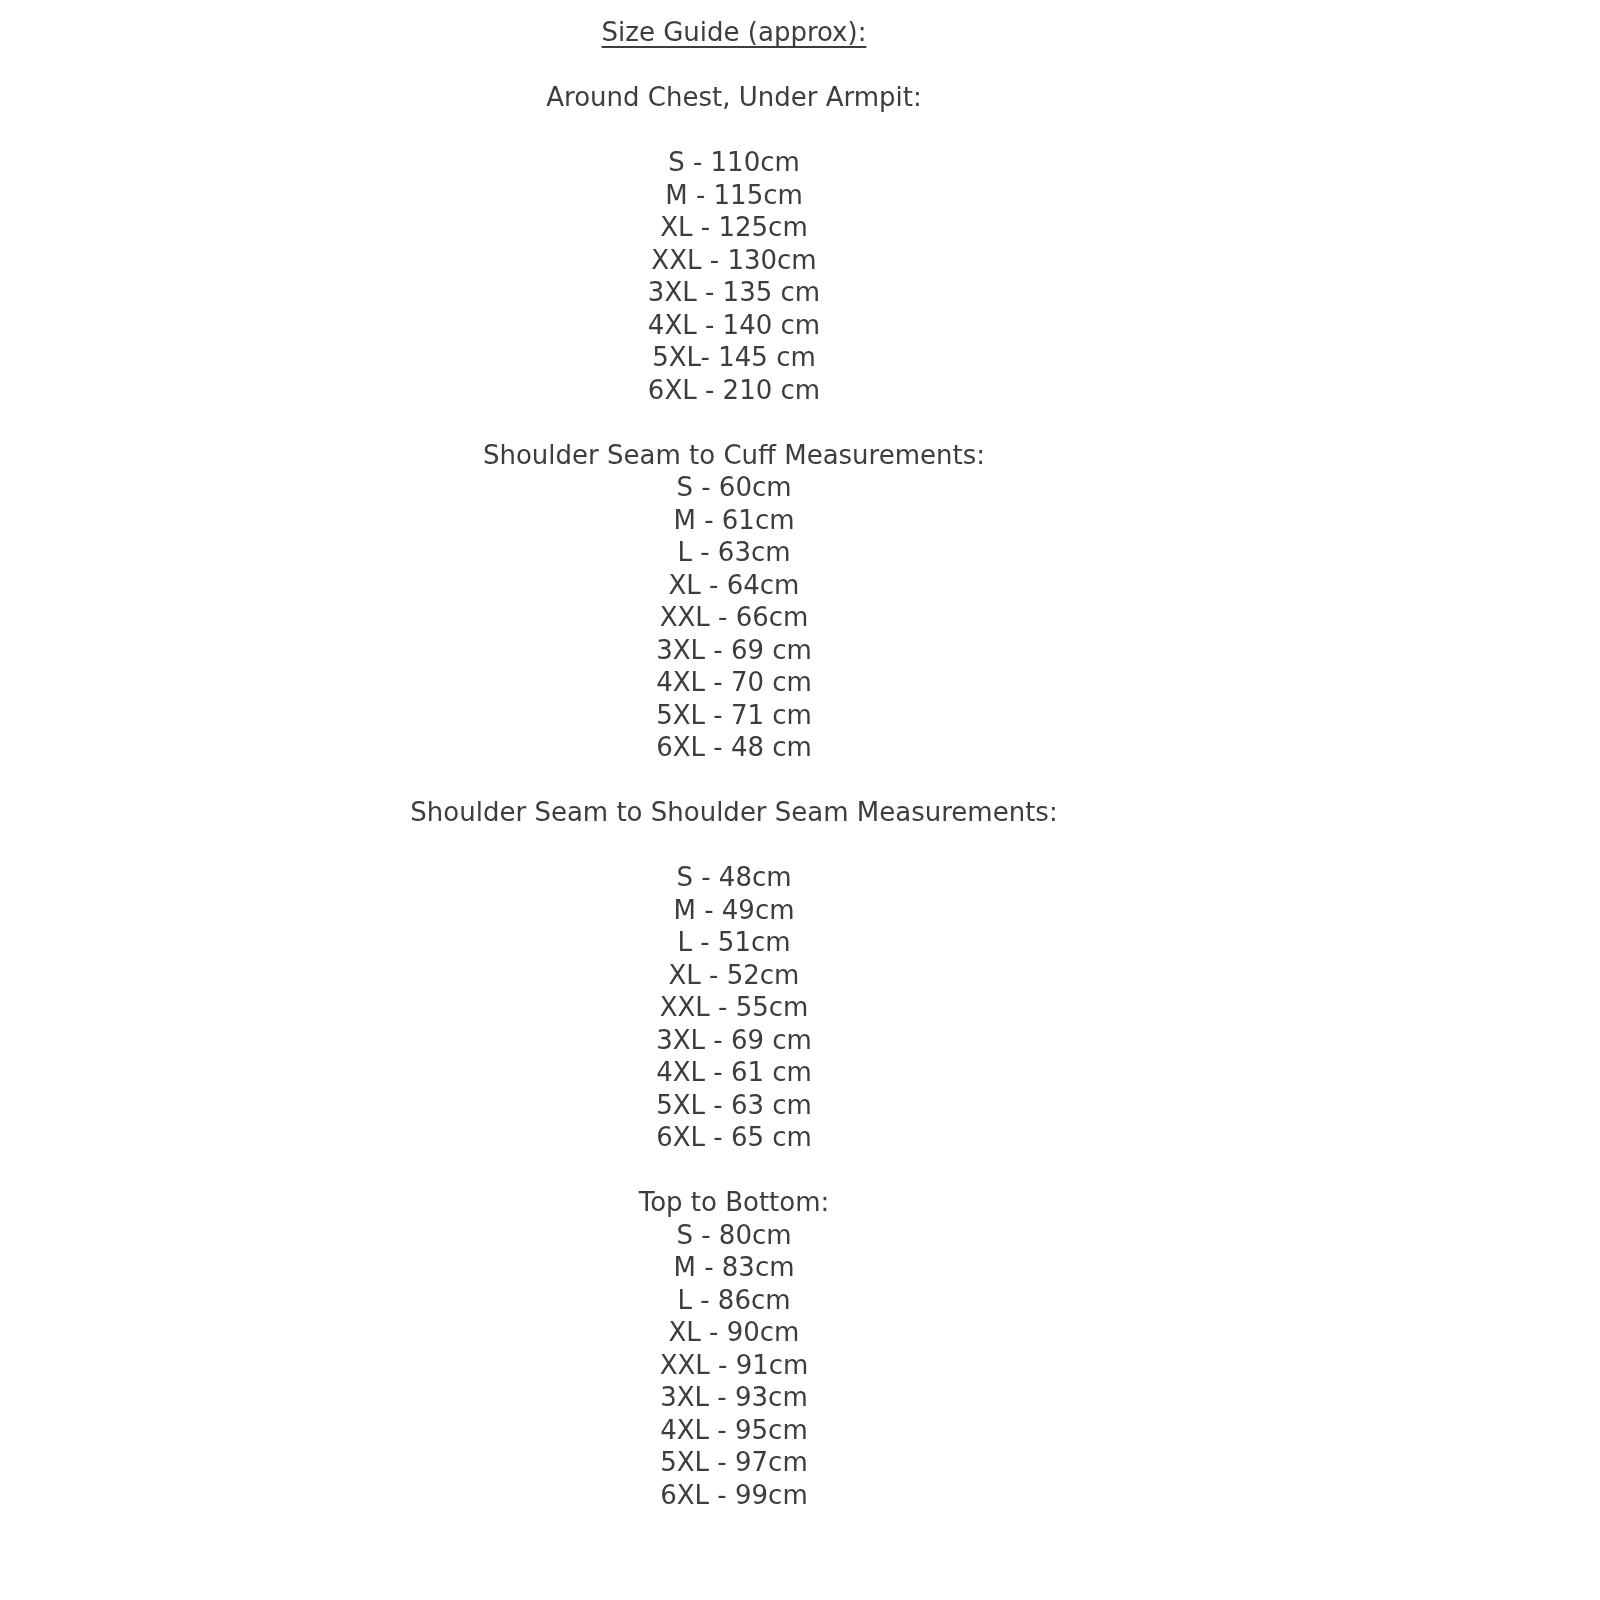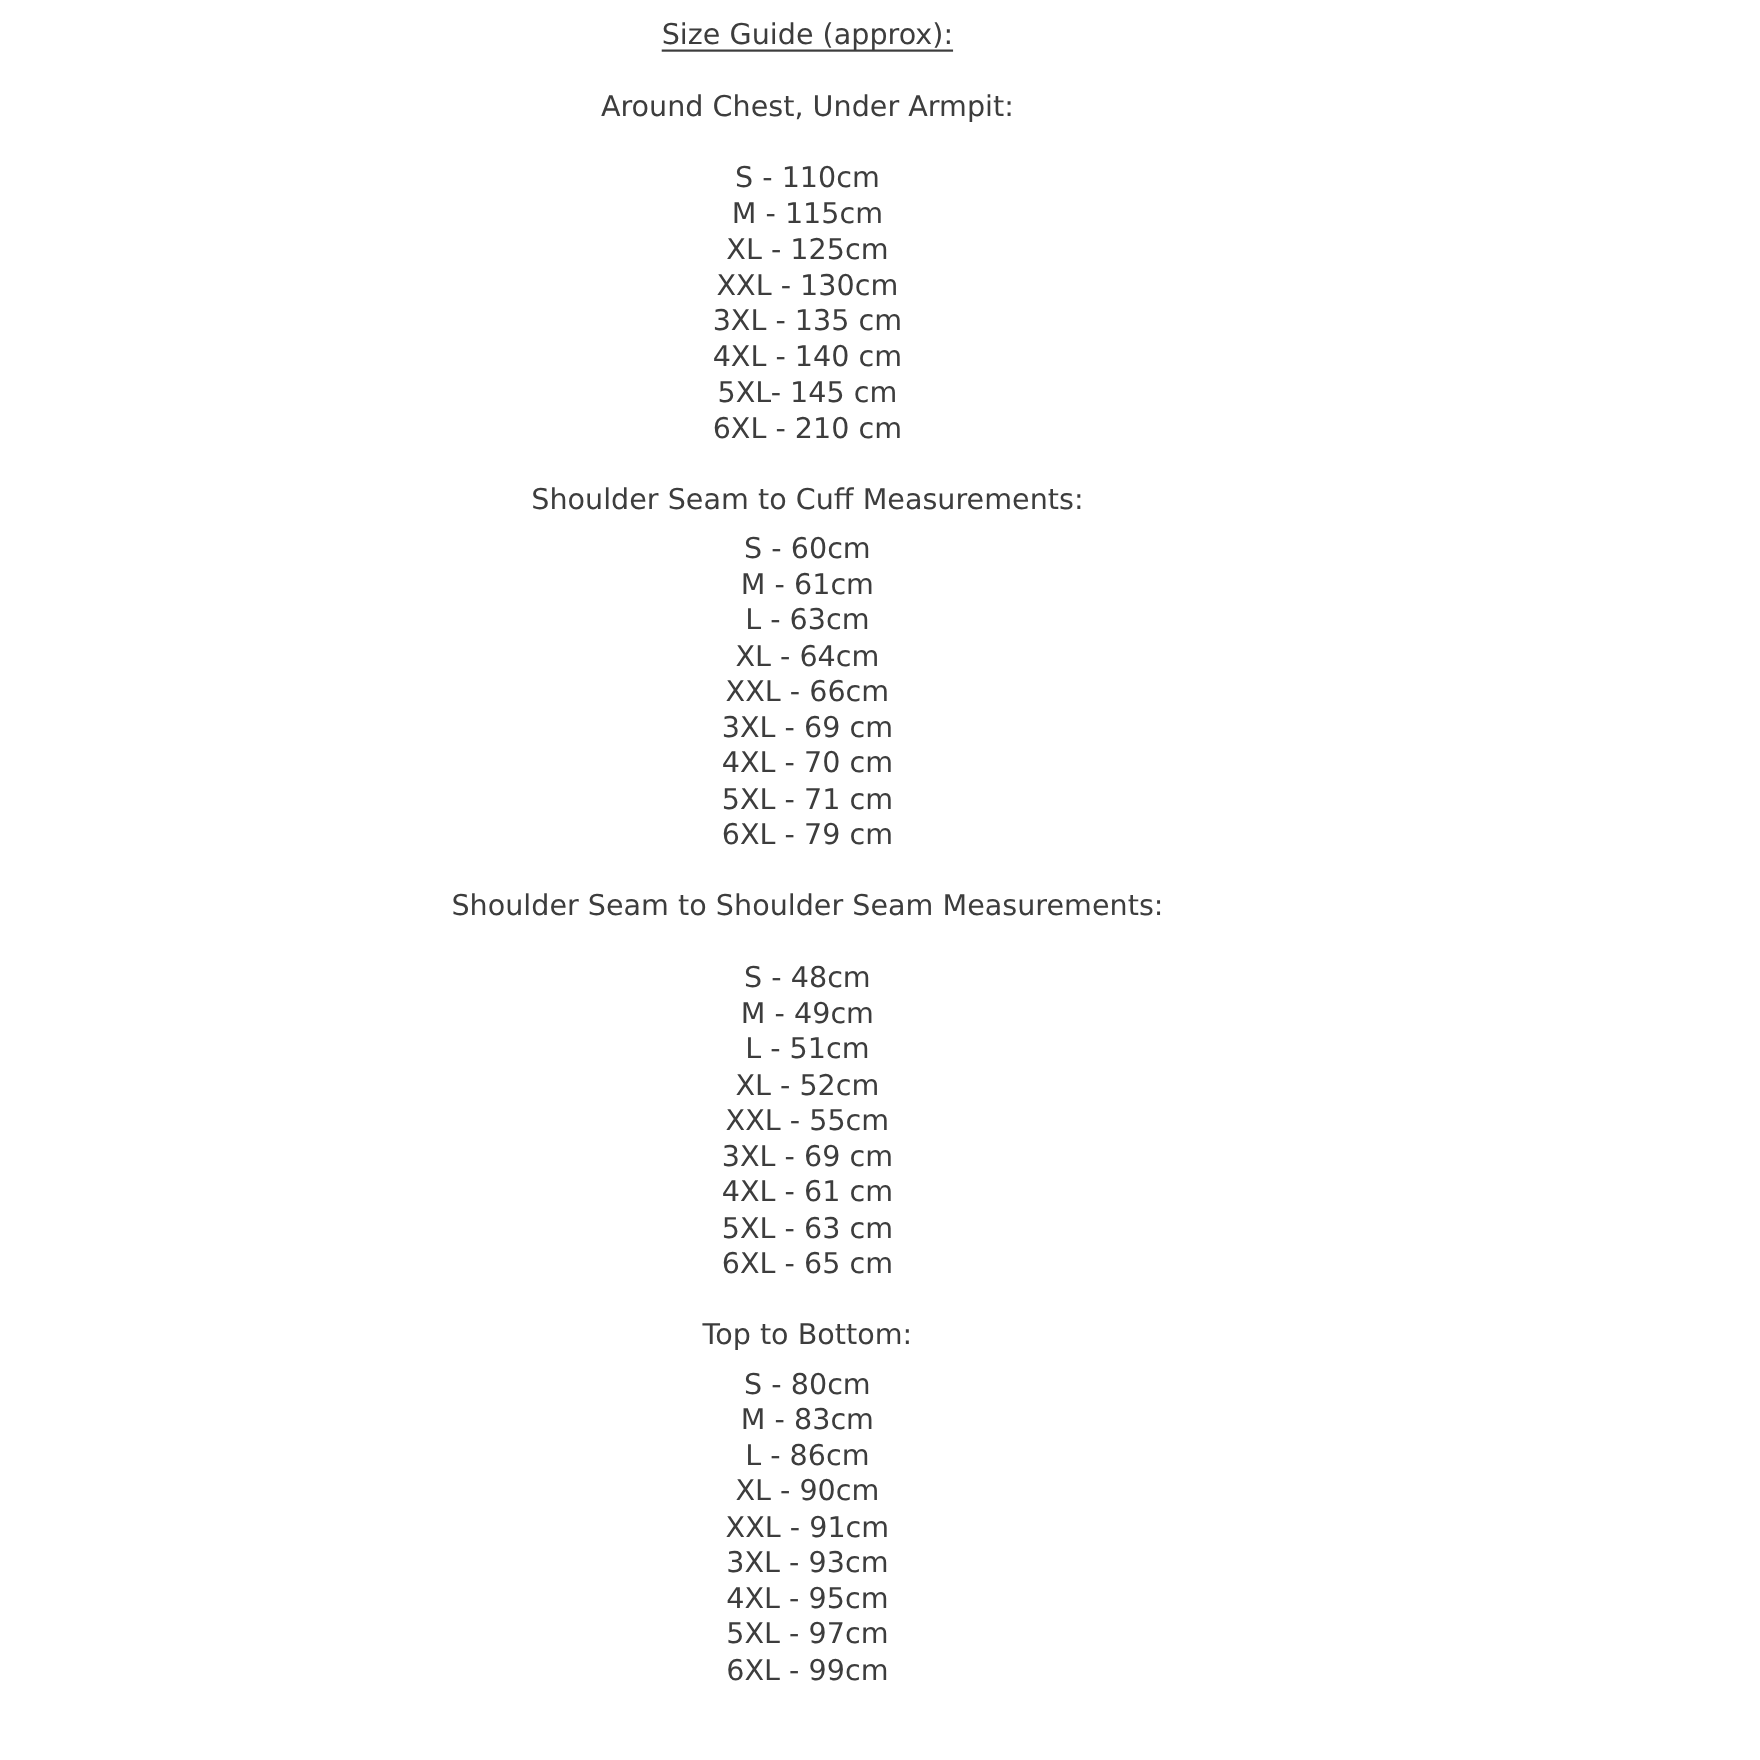--- a/index.html
+++ b/index.html
@@ -34,21 +34,21 @@
   }
   .heading {
     font-size: 26px;
     font-weight: normal;
     margin: 0;
   }
   .heading.gap-after {
     margin-bottom: 32.5px;
   }
   .size-list {
-    margin: 12px;
+    margin: 0;
     padding: 0;
     list-style: none;
   }
   .size-row {
     white-space: pre;
   }
 </style>
 </head>
 <body>
 
@@ -72,21 +72,21 @@
         <h2 class="heading">Shoulder Seam to Cuff Measurements:</h2>
         <ul class="size-list">
           <li class="size-row">S - 60cm</li>
           <li class="size-row">M - 61cm</li>
           <li class="size-row">L - 63cm</li>
           <li class="size-row">XL - 64cm</li>
           <li class="size-row">XXL - 66cm</li>
           <li class="size-row">3XL - 69 cm</li>
           <li class="size-row">4XL - 70 cm</li>
           <li class="size-row">5XL - 71 cm</li>
-          <li class="size-row">6XL - 79 cm</li>
+          <li class="size-row">6XL - 48 cm</li>
         </ul>
       </section>
       <section class="section">
         <h2 class="heading gap-after">Shoulder Seam to Shoulder Seam Measurements:</h2>
         <ul class="size-list">
           <li class="size-row">S - 48cm</li>
           <li class="size-row">M - 49cm</li>
           <li class="size-row">L - 51cm</li>
           <li class="size-row">XL - 52cm</li>
           <li class="size-row">XXL - 55cm</li>

